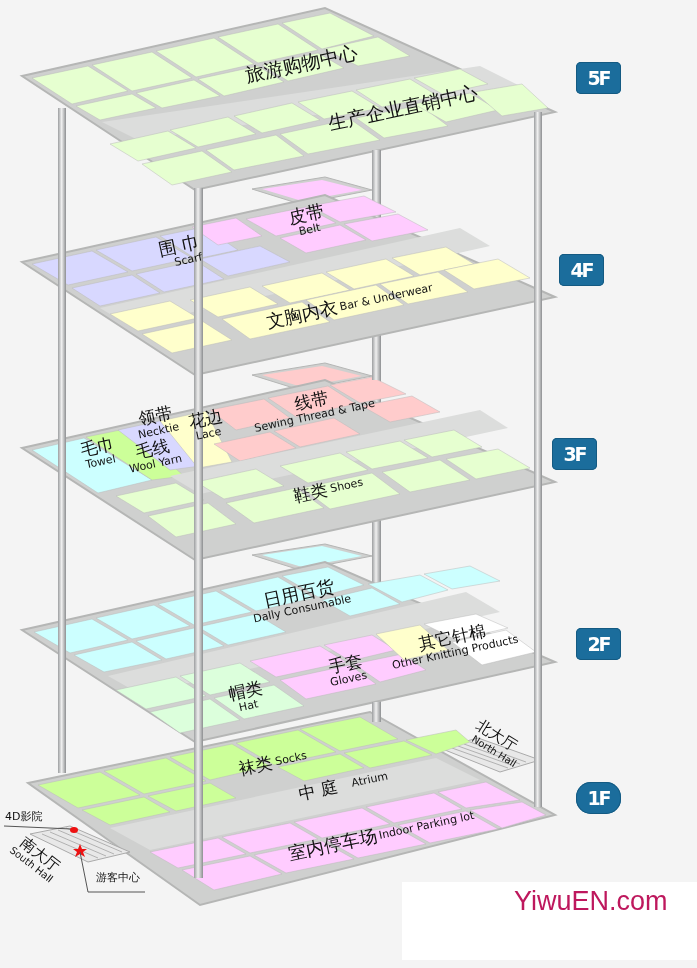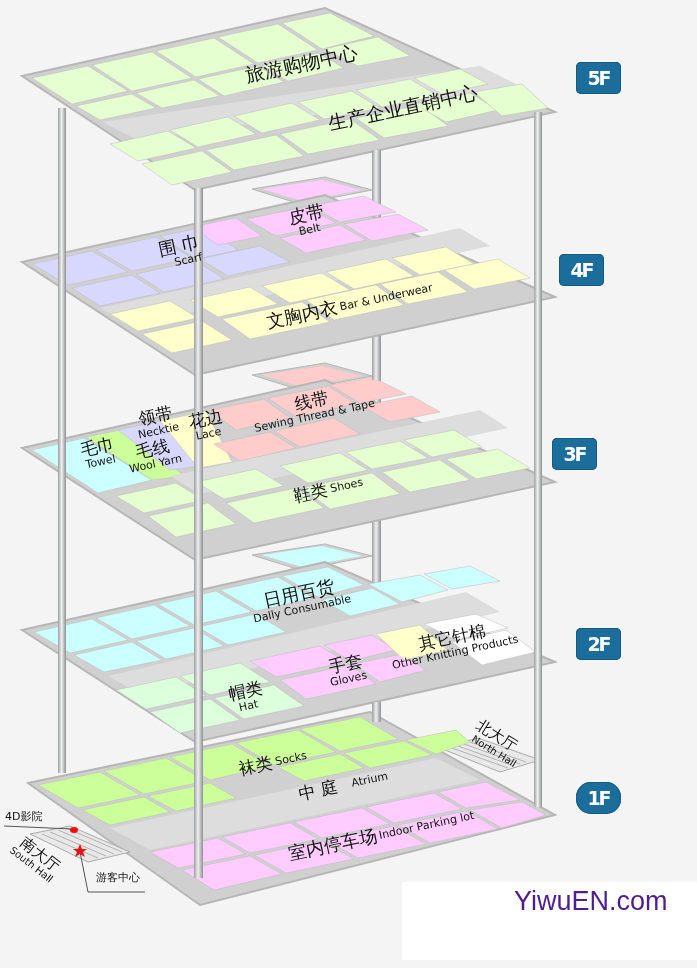--- a/index.html
+++ b/index.html
@@ -1,21 +1,21 @@
 <!DOCTYPE html>
 <html><head>
 <meta charset="utf-8">
 <style>
   html,body{margin:0;padding:0;background:#f4f4f4;}
   body{width:697px;height:968px;position:relative;overflow:hidden;font-family:"DejaVu Sans","Liberation Sans",sans-serif;}
   #stage{position:absolute;left:0;top:0;width:697px;height:968px;}
   svg text{font-family:"DejaVu Sans","Liberation Sans",sans-serif;fill:#111;}
   .badge{position:absolute;width:45px;height:32px;border-radius:5px;background:#1b6d9c;color:#fff;font-family:"DejaVu Sans",sans-serif;font-weight:bold;font-size:19px;line-height:32px;text-align:center;letter-spacing:-2px;box-shadow:inset 0 0 0 1px #145a82;}
   #watermark{position:absolute;left:402px;top:882px;width:295px;height:78px;background:#fff;}
-  #watermark span{position:absolute;left:112px;top:4px;font-family:"Liberation Sans",sans-serif;font-size:27px;color:#4c1d95;}
+  #watermark span{position:absolute;left:112px;top:4px;font-family:"Liberation Sans",sans-serif;font-size:27px;color:#be185d;}
 </style>
 </head>
 <body>
 
 <div id="stage">
 <svg id="map" width="697" height="968" viewBox="0 0 697 968" xmlns="http://www.w3.org/2000/svg">
   <defs>
     <linearGradient id="pillarGrad" x1="0" x2="1" y1="0" y2="0">
       <stop offset="0" stop-color="#9c9ea0"></stop>
       <stop offset="0.45" stop-color="#f0f0f0"></stop>

